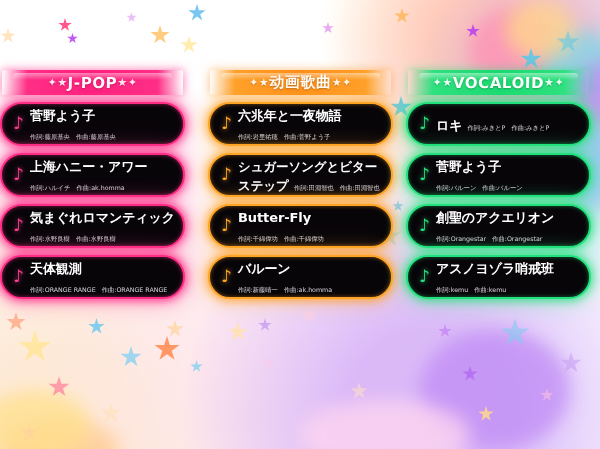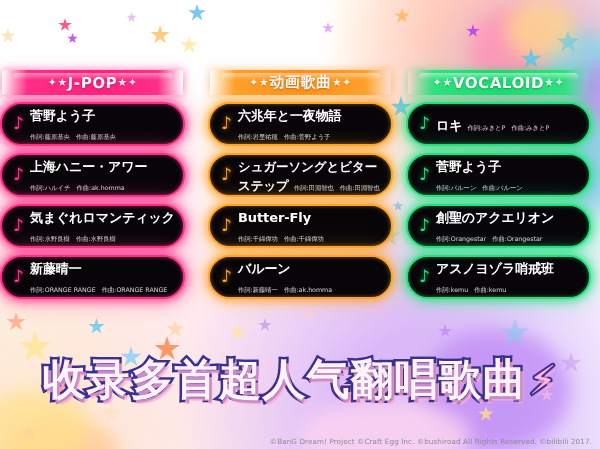--- a/index.html
+++ b/index.html
@@ -215,21 +215,21 @@
       <div class="song">
         <span class="note">♪</span>
         <span class="texts">
           <span class="title">気まぐれロマンティック</span>
           <span class="credit"><span>作詞:水野良樹</span><span class="sep"></span><span>作曲:水野良樹</span></span>
         </span>
       </div>
       <div class="song">
         <span class="note">♪</span>
         <span class="texts">
-          <span class="title">新藤晴一</span>
+          <span class="title">天体観測</span>
           <span class="credit"><span>作詞:ORANGE RANGE</span><span class="sep"></span><span>作曲:ORANGE RANGE</span></span>
         </span>
       </div>
     </div>
 
     <div class="col anime">
       <div class="banner">
         <span class="starpair">✦★</span>
         <span class="ban-label">动画歌曲</span>
         <span class="starpair">★✦</span>
@@ -295,16 +295,14 @@
         <span class="note">♪</span>
         <span class="texts">
           <span class="title">アスノヨゾラ哨戒班</span>
           <span class="credit"><span>作詞:kemu</span><span class="sep"></span><span>作曲:kemu</span></span>
         </span>
       </div>
     </div>
 
   </div>
 
-  <div class="headline"><span class="inner">收录多首超人气翻唱歌曲</span><span class="bolt">⚡</span></div>
-
-  <div class="copyright">©BanG Dream! Project ©Craft Egg Inc. ©bushiroad All Rights Reserved. ©bilibili 2017.</div>
+
 </div>
 
 </body></html>

